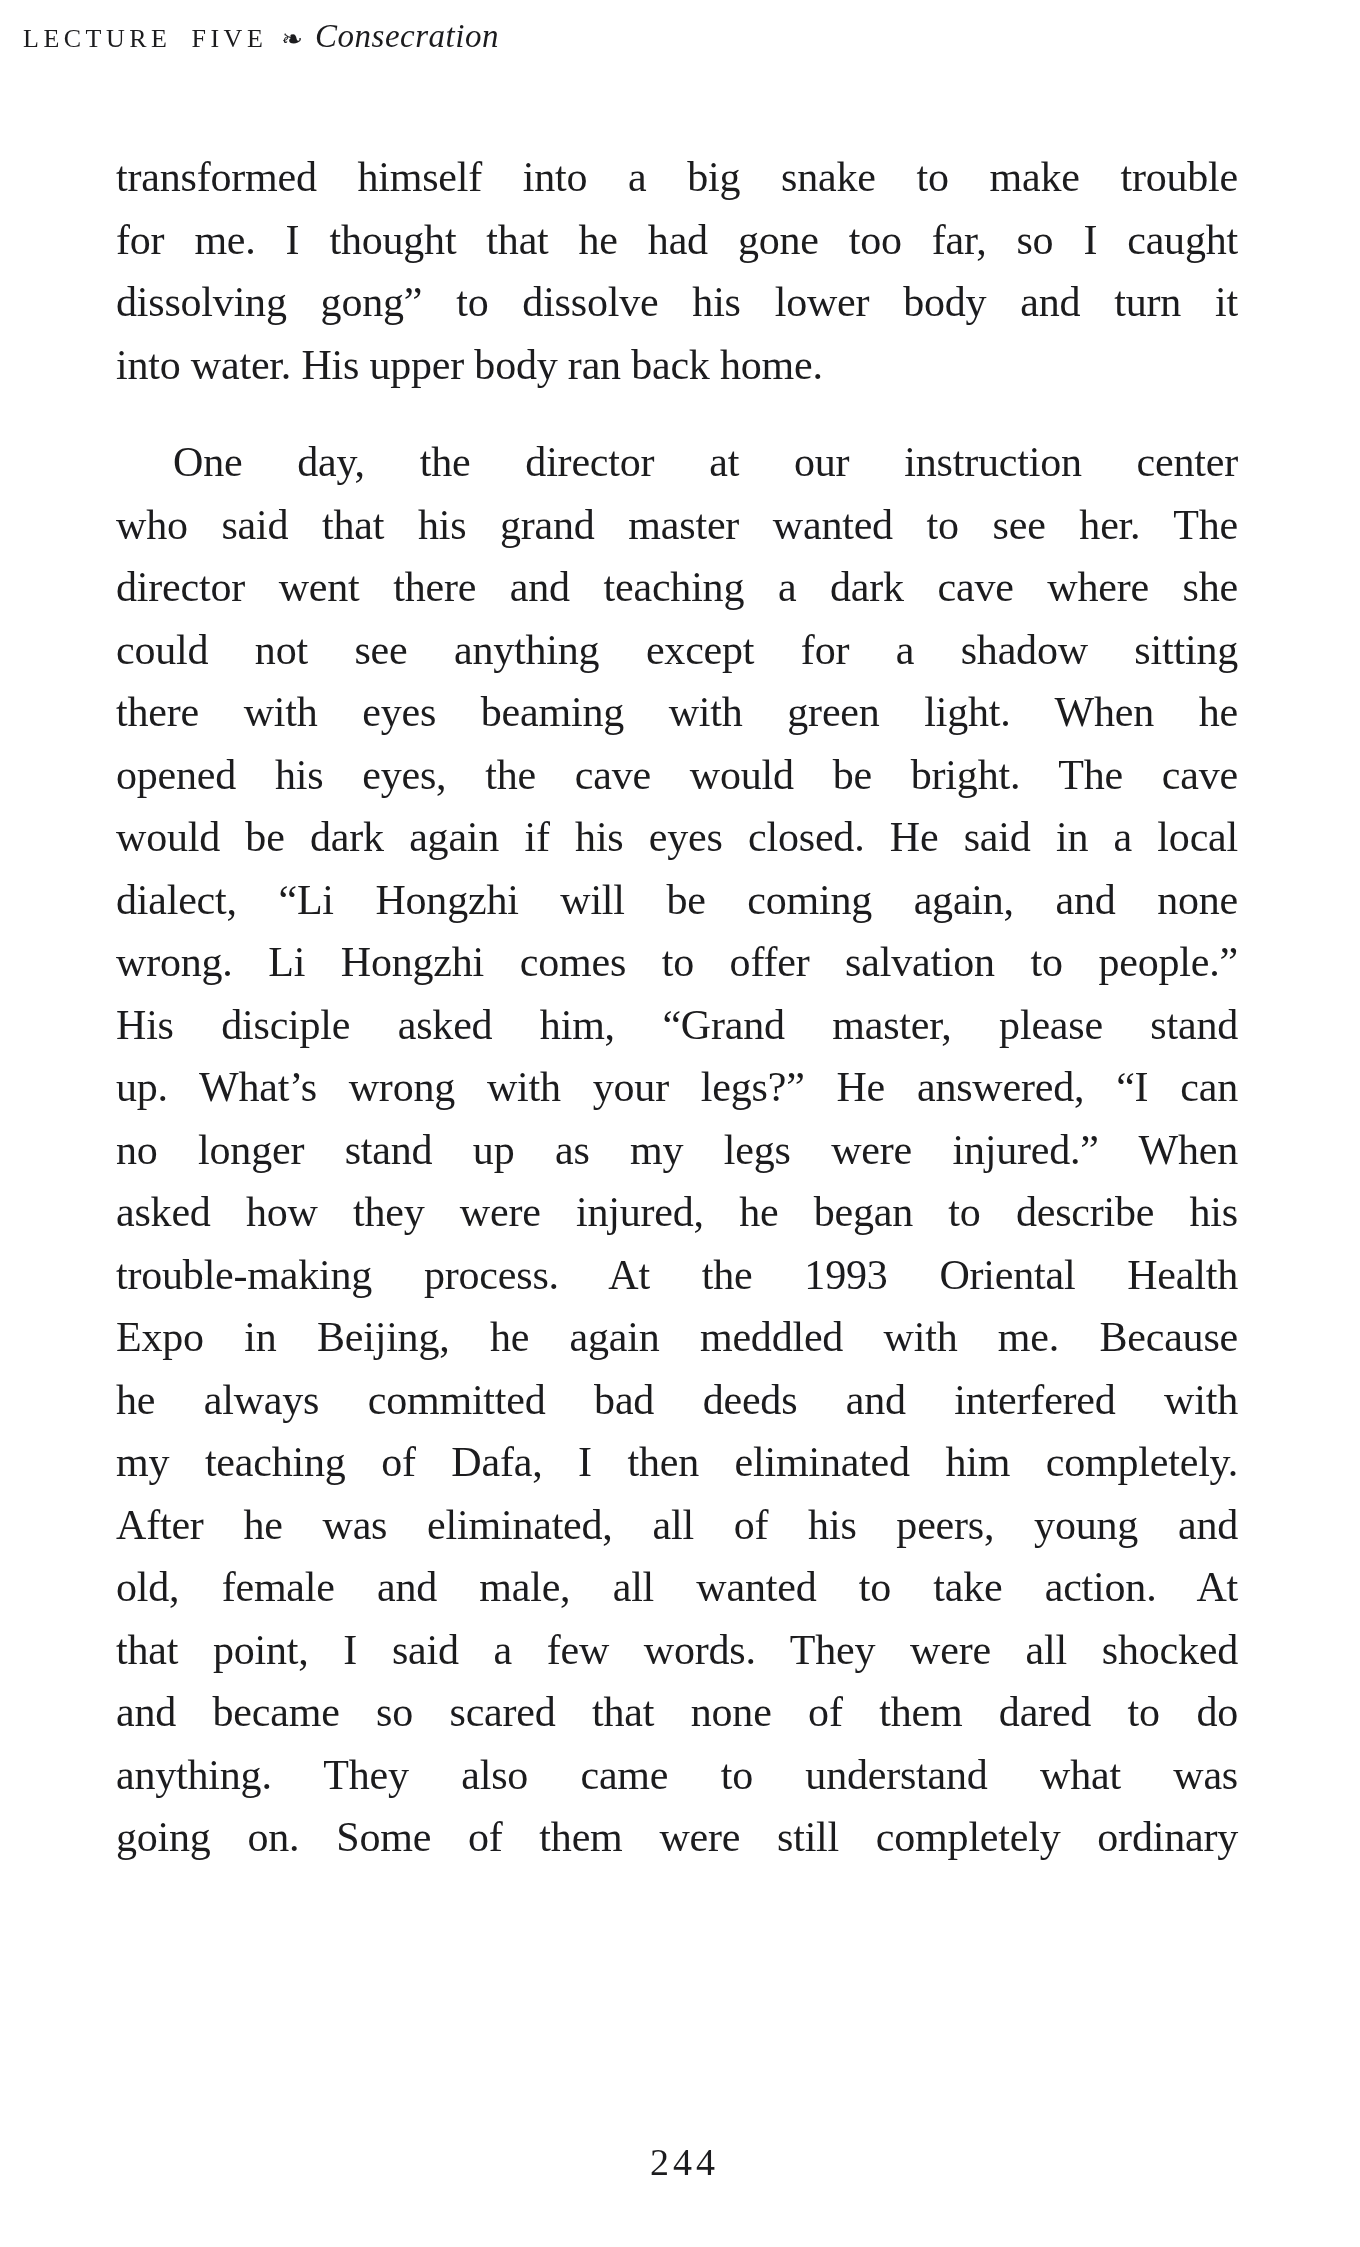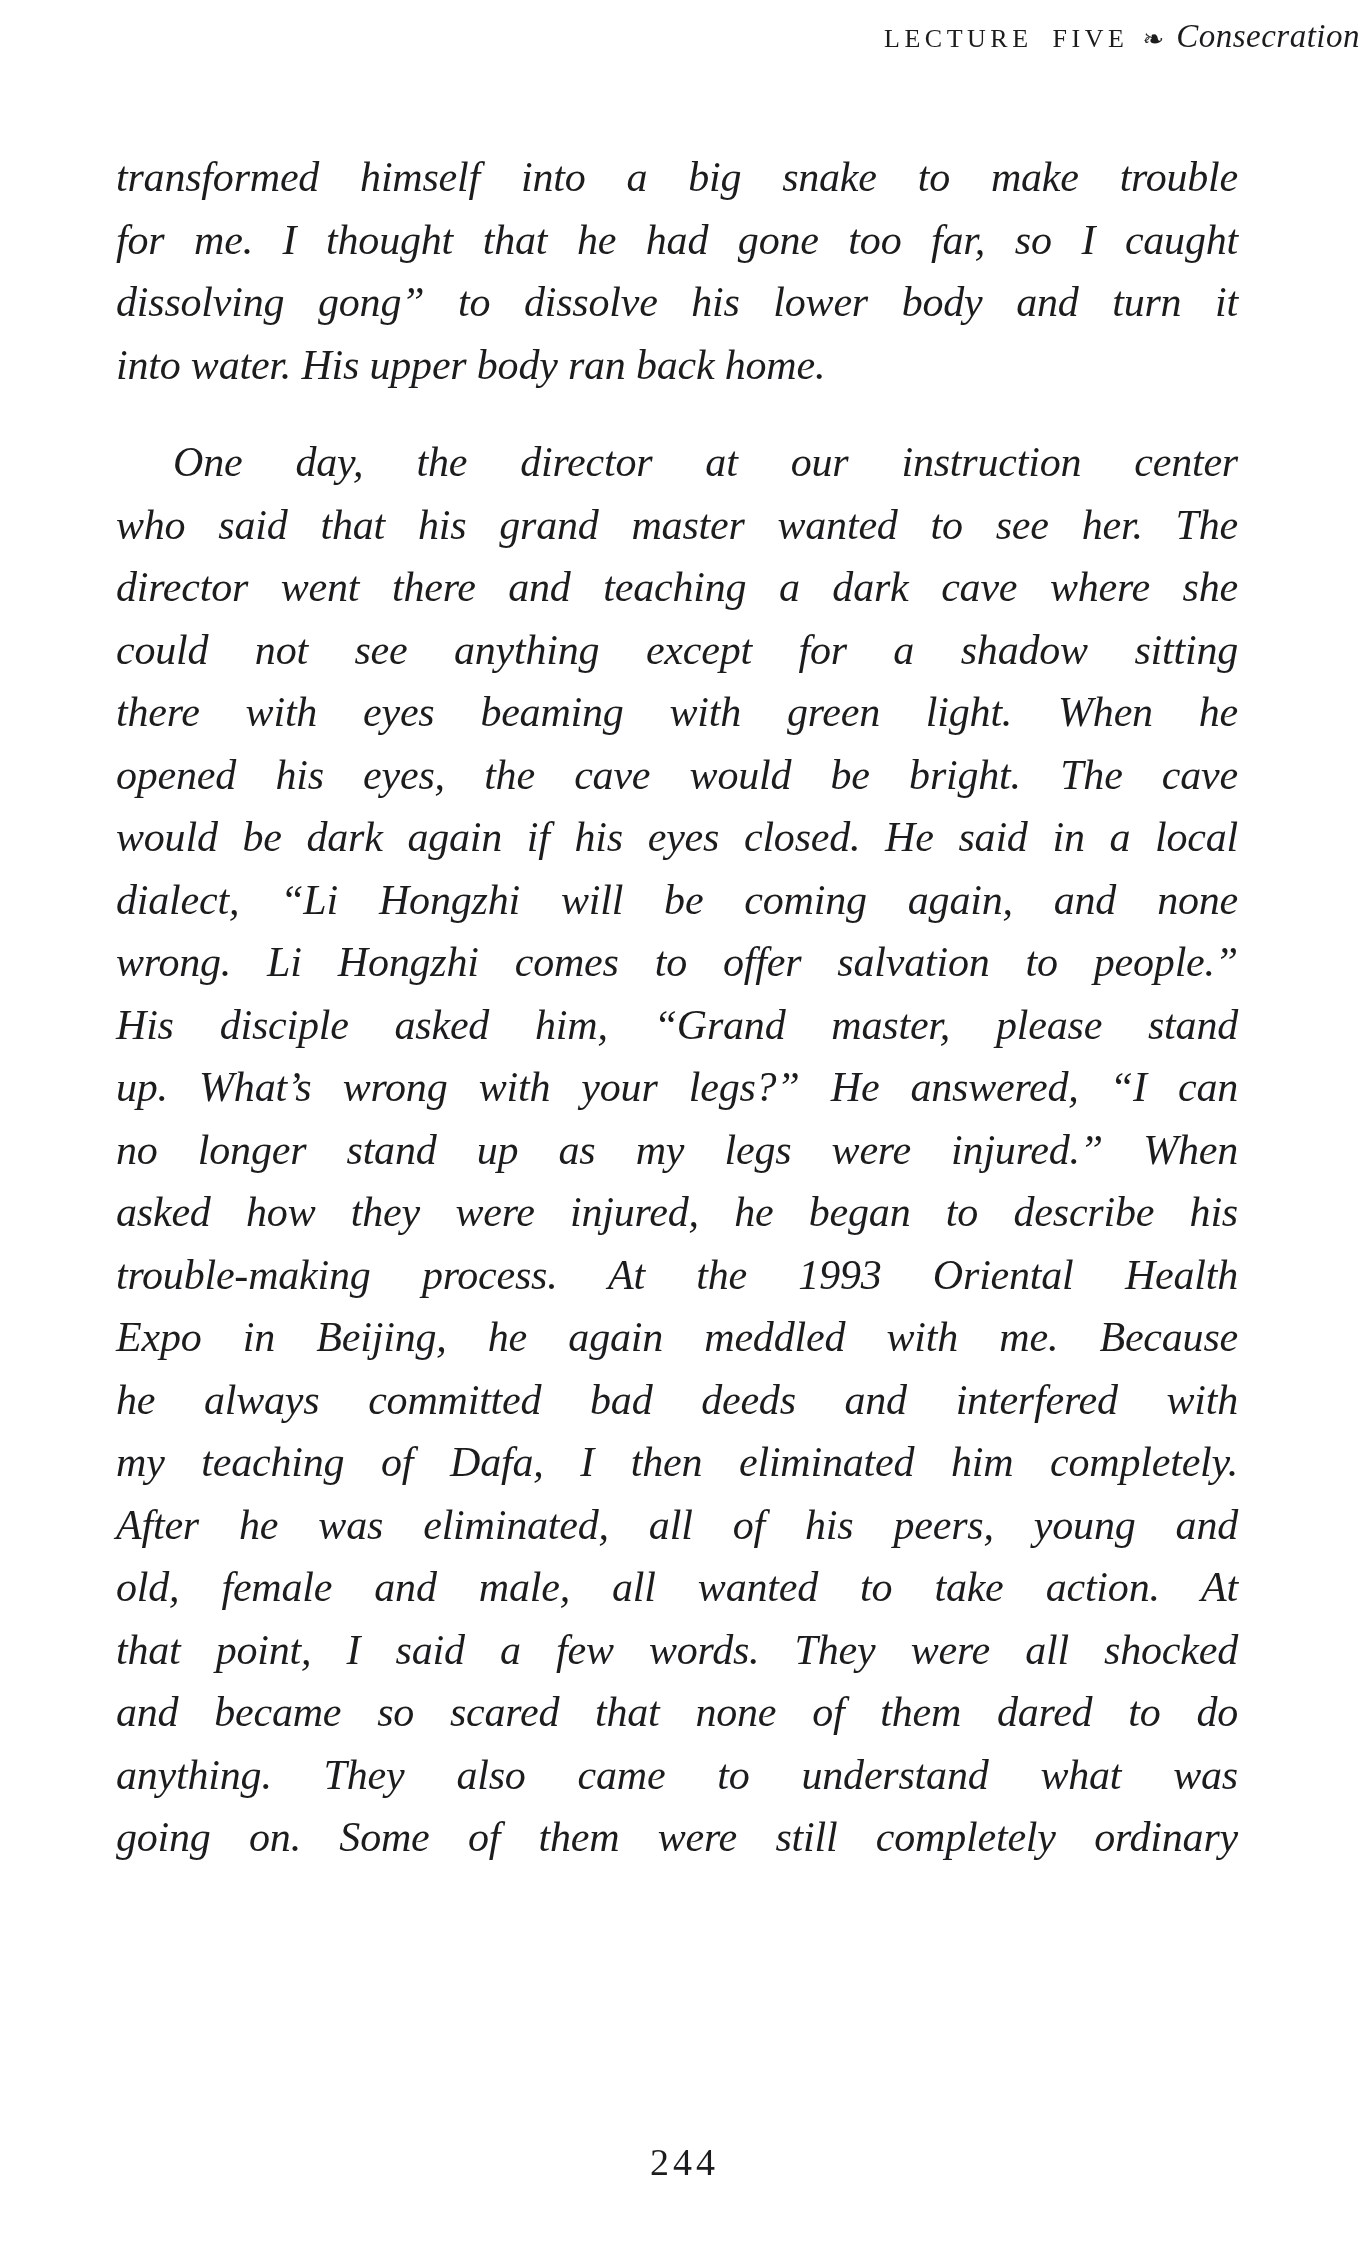--- a/index.html
+++ b/index.html
@@ -15,21 +15,21 @@
     overflow: hidden;
     font-family: "Liberation Serif", serif;
     color: #1c1c1e;
   }
   
   .running-head {
     position: absolute;
     top: 18px;
     left: 16px;
     right: 0;
-    text-align: right;
+    text-align: left;
     white-space: nowrap;
     padding-left: 7px;
   }
   .running-head .section {
     font-size: 26px;
     letter-spacing: 4.5px;
     word-spacing: 9px;
   }
   .running-head .ornament {
     font-family: "DejaVu Sans", sans-serif;
@@ -53,21 +53,20 @@
   .para + .para {
     margin-top: 35px;
   }
   .line {
     font-size: 42px;
     line-height: 62.5px;
     letter-spacing: -0.2px;
     text-align: justify;
     text-align-last: justify;
     white-space: normal;
-    font-style: italic;
   }
   .line.end {
     text-align-last: left;
   }
   .para.indent .line:first-child {
     text-indent: 57px;
   }
   
   .page-number {
     position: absolute;

